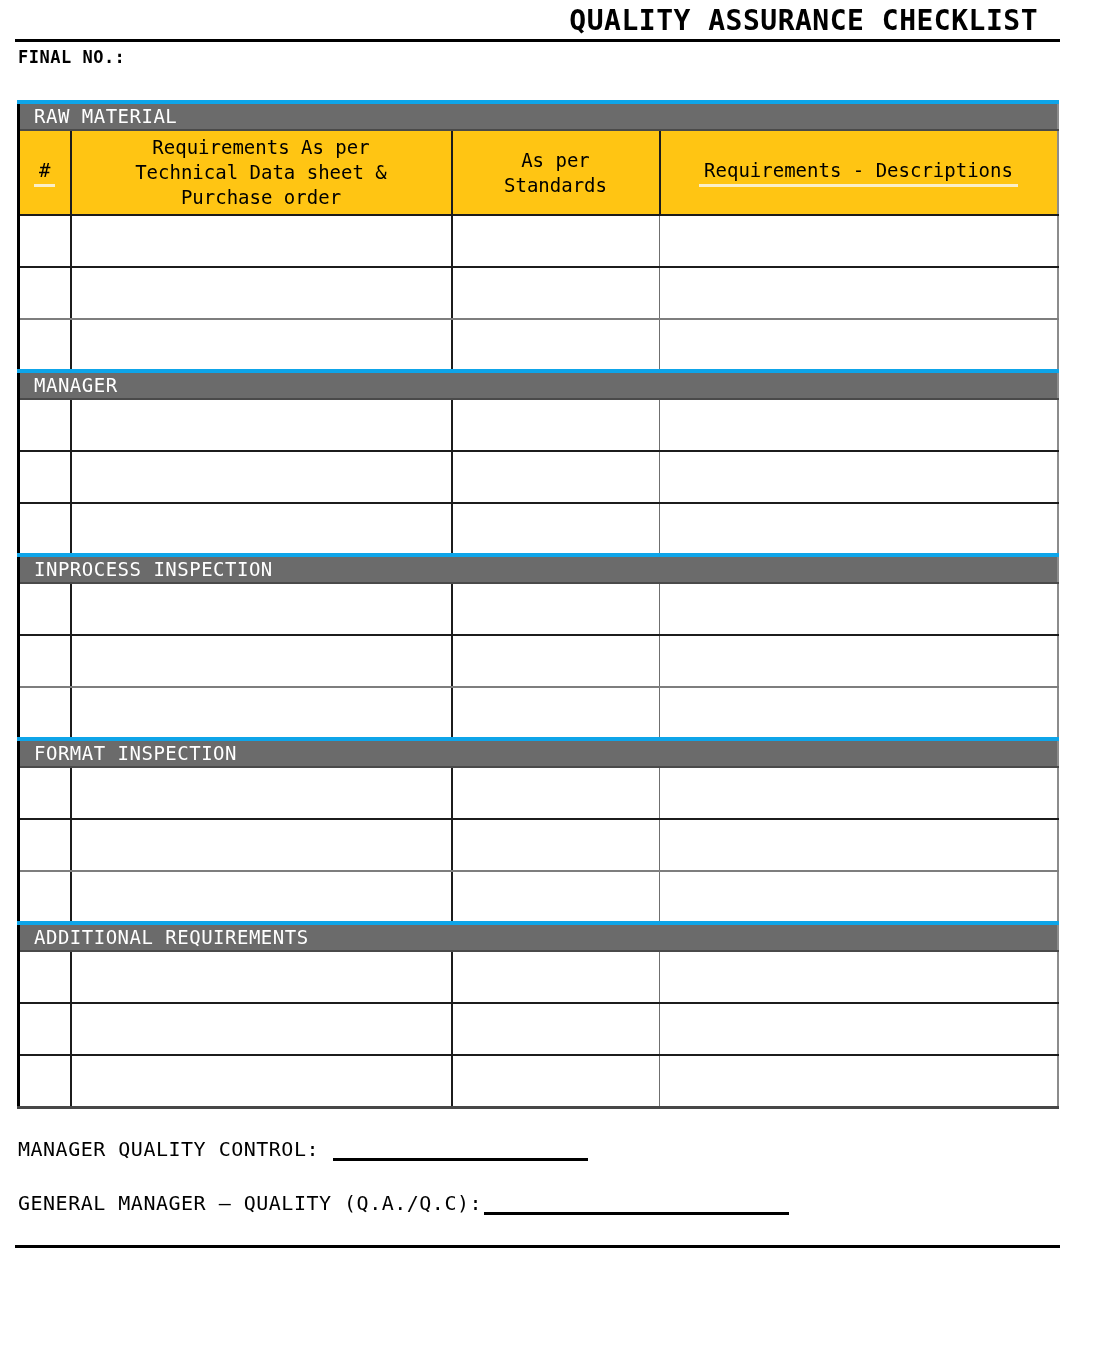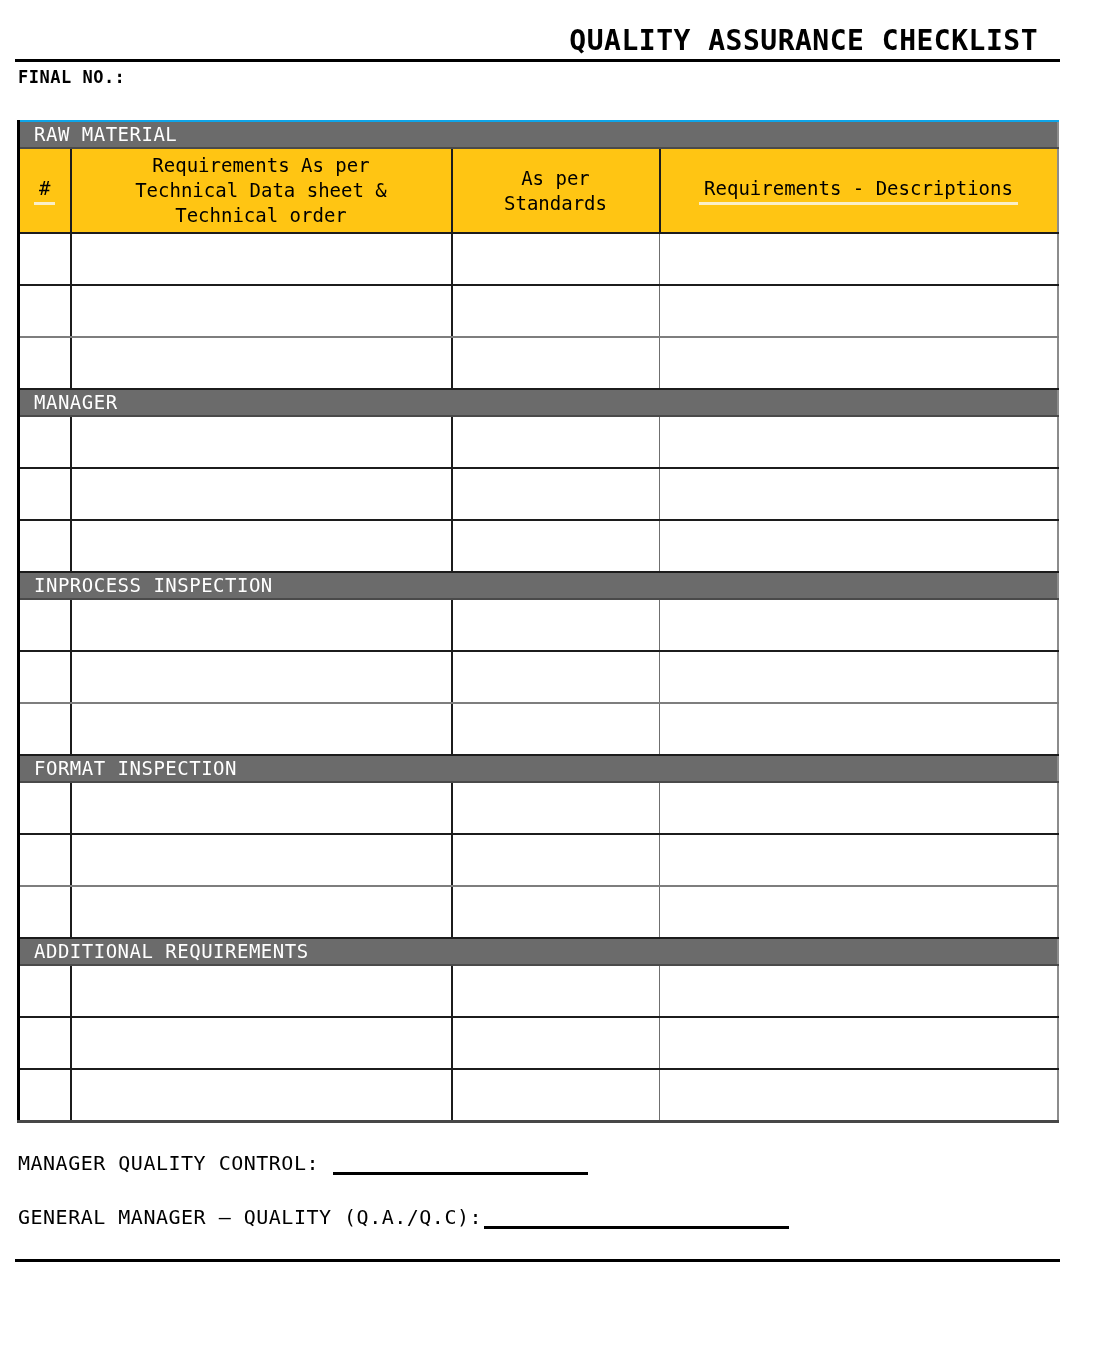--- a/index.html
+++ b/index.html
@@ -10,21 +10,21 @@
     --border-dark:#1c1c1c;
     --border-soft:#7e7e7e;
   }
   *{box-sizing:border-box;margin:0;padding:0;}
   html,body{background:#ffffff;}
   body{
     width:1096px;height:1368px;overflow:hidden;
     font-family:"DejaVu Sans Mono",monospace;
     color:var(--ink);
   }
-  .page{width:1096px;height:1064px;position:relative;padding-top:24px;}
+  .page{width:1096px;height:1064px;position:relative;padding-top:4px;}
 
   
   .title{
     font-size:28px;line-height:34px;font-weight:bold;
     text-align:right;padding-right:58px;letter-spacing:.5px;white-space:pre;
   }
   .title-rule{
     margin:1px 0 0 15px;width:1045px;border-top:3px solid #000;
   }
   .format-no{
@@ -37,21 +37,21 @@
     width:1039px;margin:32px 0 0 17px;
     border-left:3px solid #000;
     border-right:2px solid #8c8c8c;
     border-top:2px solid #555;
     border-bottom:3px solid #474747;
   }
   td{padding:0;vertical-align:middle;}
   tr.section-row td{
     height:25px;background:var(--section-gray);
     color:#ffffff;font-size:19px;line-height:25px;letter-spacing:.5px;
-    padding-left:14px;border-top:2px solid #0ea5e9;border-bottom:2px solid #4a4a4a;
+    padding-left:14px;border-top:4px solid #0ea5e9;border-bottom:2px solid #4a4a4a;
   }
   tr.head-row td{
     height:85px;background:var(--header-yellow);
     font-size:19px;line-height:25px;font-weight:500;
     text-align:center;border-bottom:2px solid var(--border-dark);
   }
   tr.head-row td.c1,tr.head-row td.c2,tr.head-row td.c3{border-right:2px solid var(--border-dark);}
   .underlined{
     display:inline-block;padding:0 5px 1px 5px;
     border-bottom:3px solid var(--underline-cream);
@@ -98,21 +98,21 @@
       <tr class="section-row">
         <td colspan="4">RAW MATERIAL</td>
       </tr>
       <tr class="head-row">
         <td class="c1">
           <span class="underlined">#</span>
         </td>
         <td class="c2">
           <div>Requirements As per</div>
           <div>Technical Data sheet &amp;</div>
-          <div>Technical order</div>
+          <div>Purchase order</div>
         </td>
         <td class="c3">
           <div>As per</div>
           <div>Standards</div>
         </td>
         <td class="c4">
           <span class="underlined">Requirements - Descriptions</span>
         </td>
       </tr>
       <tr class="data-row">

